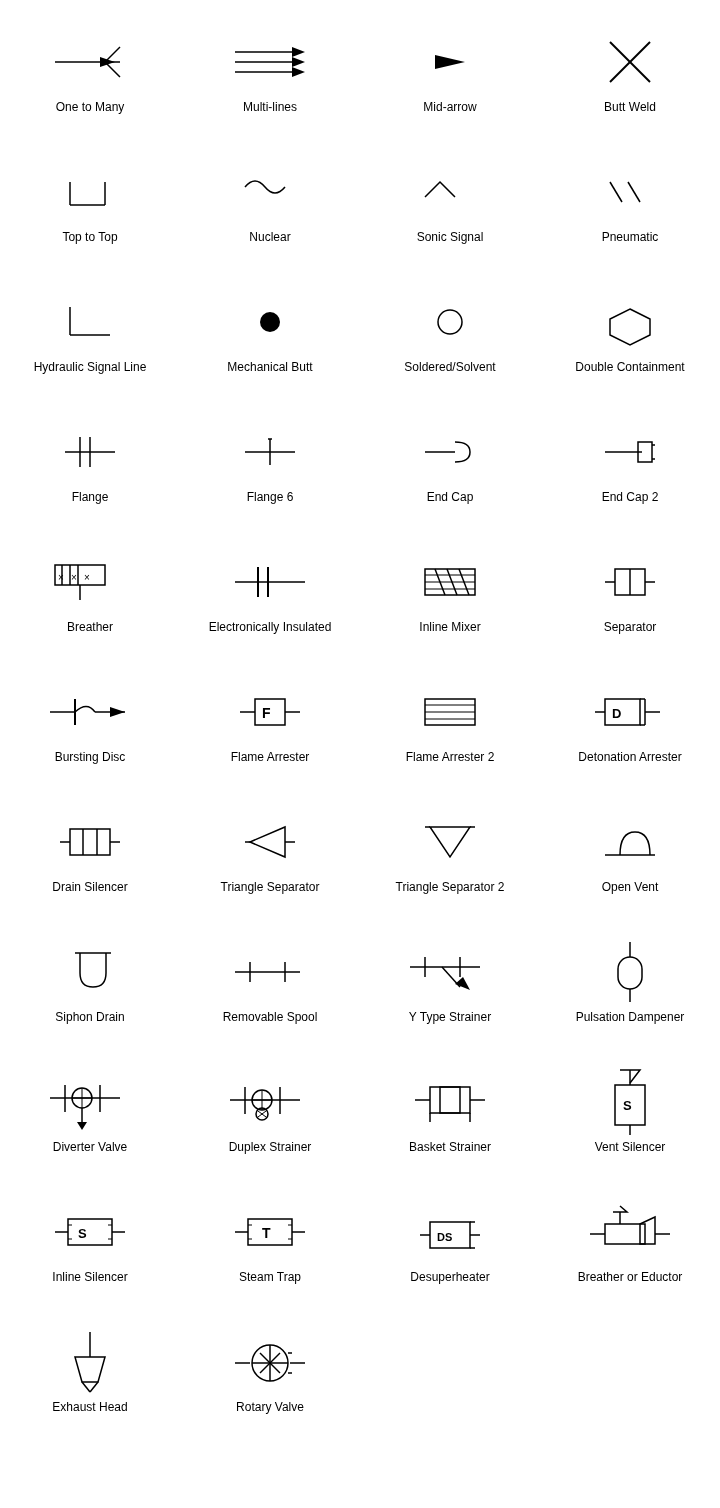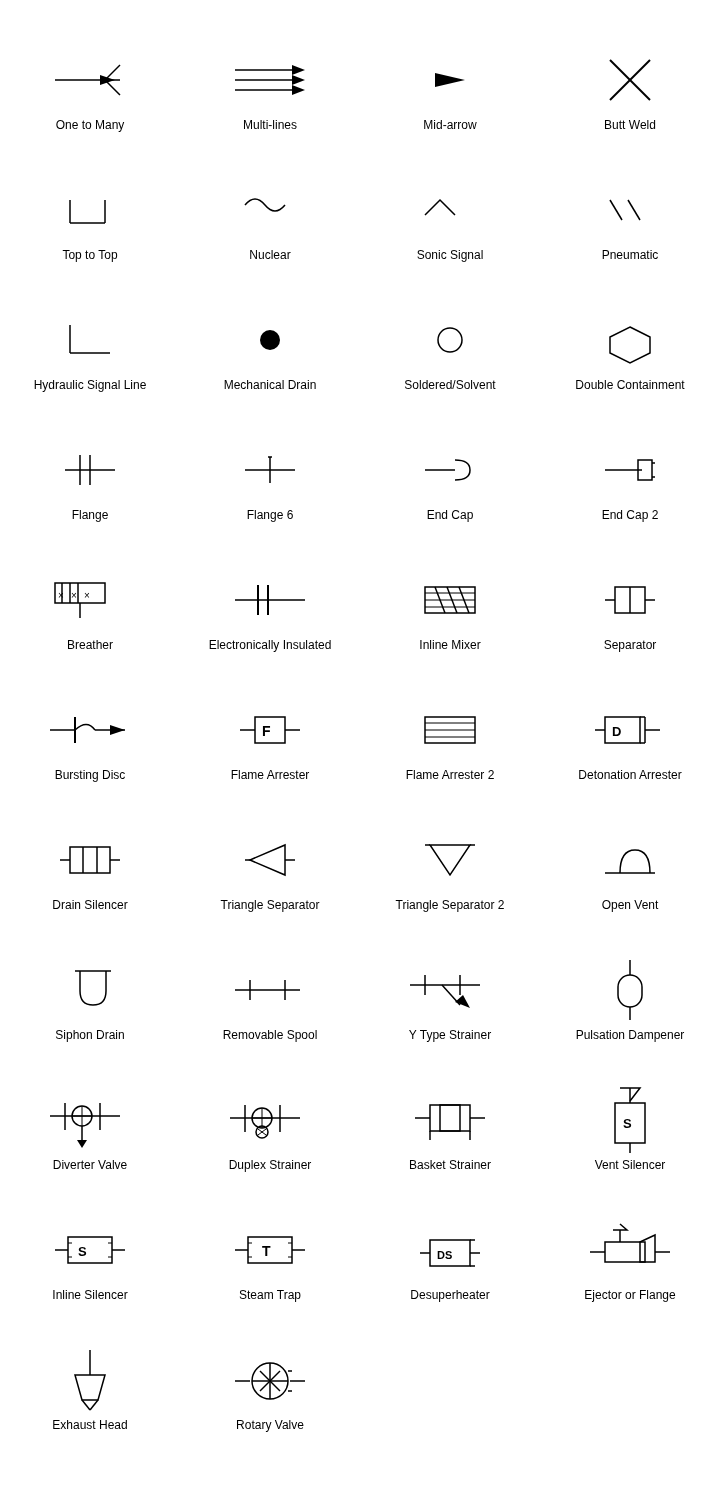--- a/index.html
+++ b/index.html
@@ -6,21 +6,20 @@
     body {
       background: #fff;
       font-family: Arial, sans-serif;
       font-size: 13px;
       width: 720px;
     }
     .grid {
       display: grid;
       grid-template-columns: repeat(4, 180px);
       width: 604px;
-      margin-top: 18px;
     }
     .cell {
       display: flex;
       flex-direction: column;
       align-items: center;
       justify-content: flex-end;
       padding: 18px 10px 14px 10px;
       min-height: 130px;
     }
     .symbol {
@@ -138,21 +137,21 @@
     </div>
     <div class="label">Hydraulic Signal Line</div>
   </div>
 
   <div class="cell">
     <div class="symbol">
       <svg width="60" height="50" viewBox="0 0 60 50">
         <circle cx="30" cy="25" r="10" fill="#000"></circle>
       </svg>
     </div>
-    <div class="label">Mechanical Drain</div>
+    <div class="label">Mechanical Butt</div>
   </div>
 
   <div class="cell">
     <div class="symbol">
       <svg width="60" height="50" viewBox="0 0 60 50">
         <circle cx="30" cy="25" r="12" fill="none" stroke="#000" stroke-width="1.5"></circle>
       </svg>
     </div>
     <div class="label">Soldered/Solvent</div>
   </div>
@@ -520,21 +519,21 @@
     <div class="symbol">
       <svg width="90" height="60" viewBox="0 0 90 60">
         <rect x="20" y="22" width="40" height="20" fill="none" stroke="#000" stroke-width="1.5"></rect>
         <polygon points="55,22 70,15 70,42 55,42" fill="none" stroke="#000" stroke-width="1.5"></polygon>
         <line x1="5" y1="32" x2="20" y2="32" stroke="#000" stroke-width="1.5"></line>
         <line x1="70" y1="32" x2="85" y2="32" stroke="#000" stroke-width="1.5"></line>
         <line x1="35" y1="10" x2="35" y2="22" stroke="#000" stroke-width="1.5"></line>
         <polyline points="28,10 42,10 35,4" fill="none" stroke="#000" stroke-width="1.5"></polyline>
       </svg>
     </div>
-    <div class="label">Ejector or Flange</div>
+    <div class="label">Breather or Eductor</div>
   </div>
 
   <div class="cell">
     <div class="symbol">
       <svg width="60" height="70" viewBox="0 0 60 70">
         <line x1="30" y1="5" x2="30" y2="30" stroke="#000" stroke-width="1.5"></line>
         <polygon points="15,30 45,30 38,55 22,55" fill="none" stroke="#000" stroke-width="1.5"></polygon>
         <line x1="22" y1="55" x2="30" y2="65" stroke="#000" stroke-width="1.5"></line>
         <line x1="38" y1="55" x2="30" y2="65" stroke="#000" stroke-width="1.5"></line>
       </svg>

